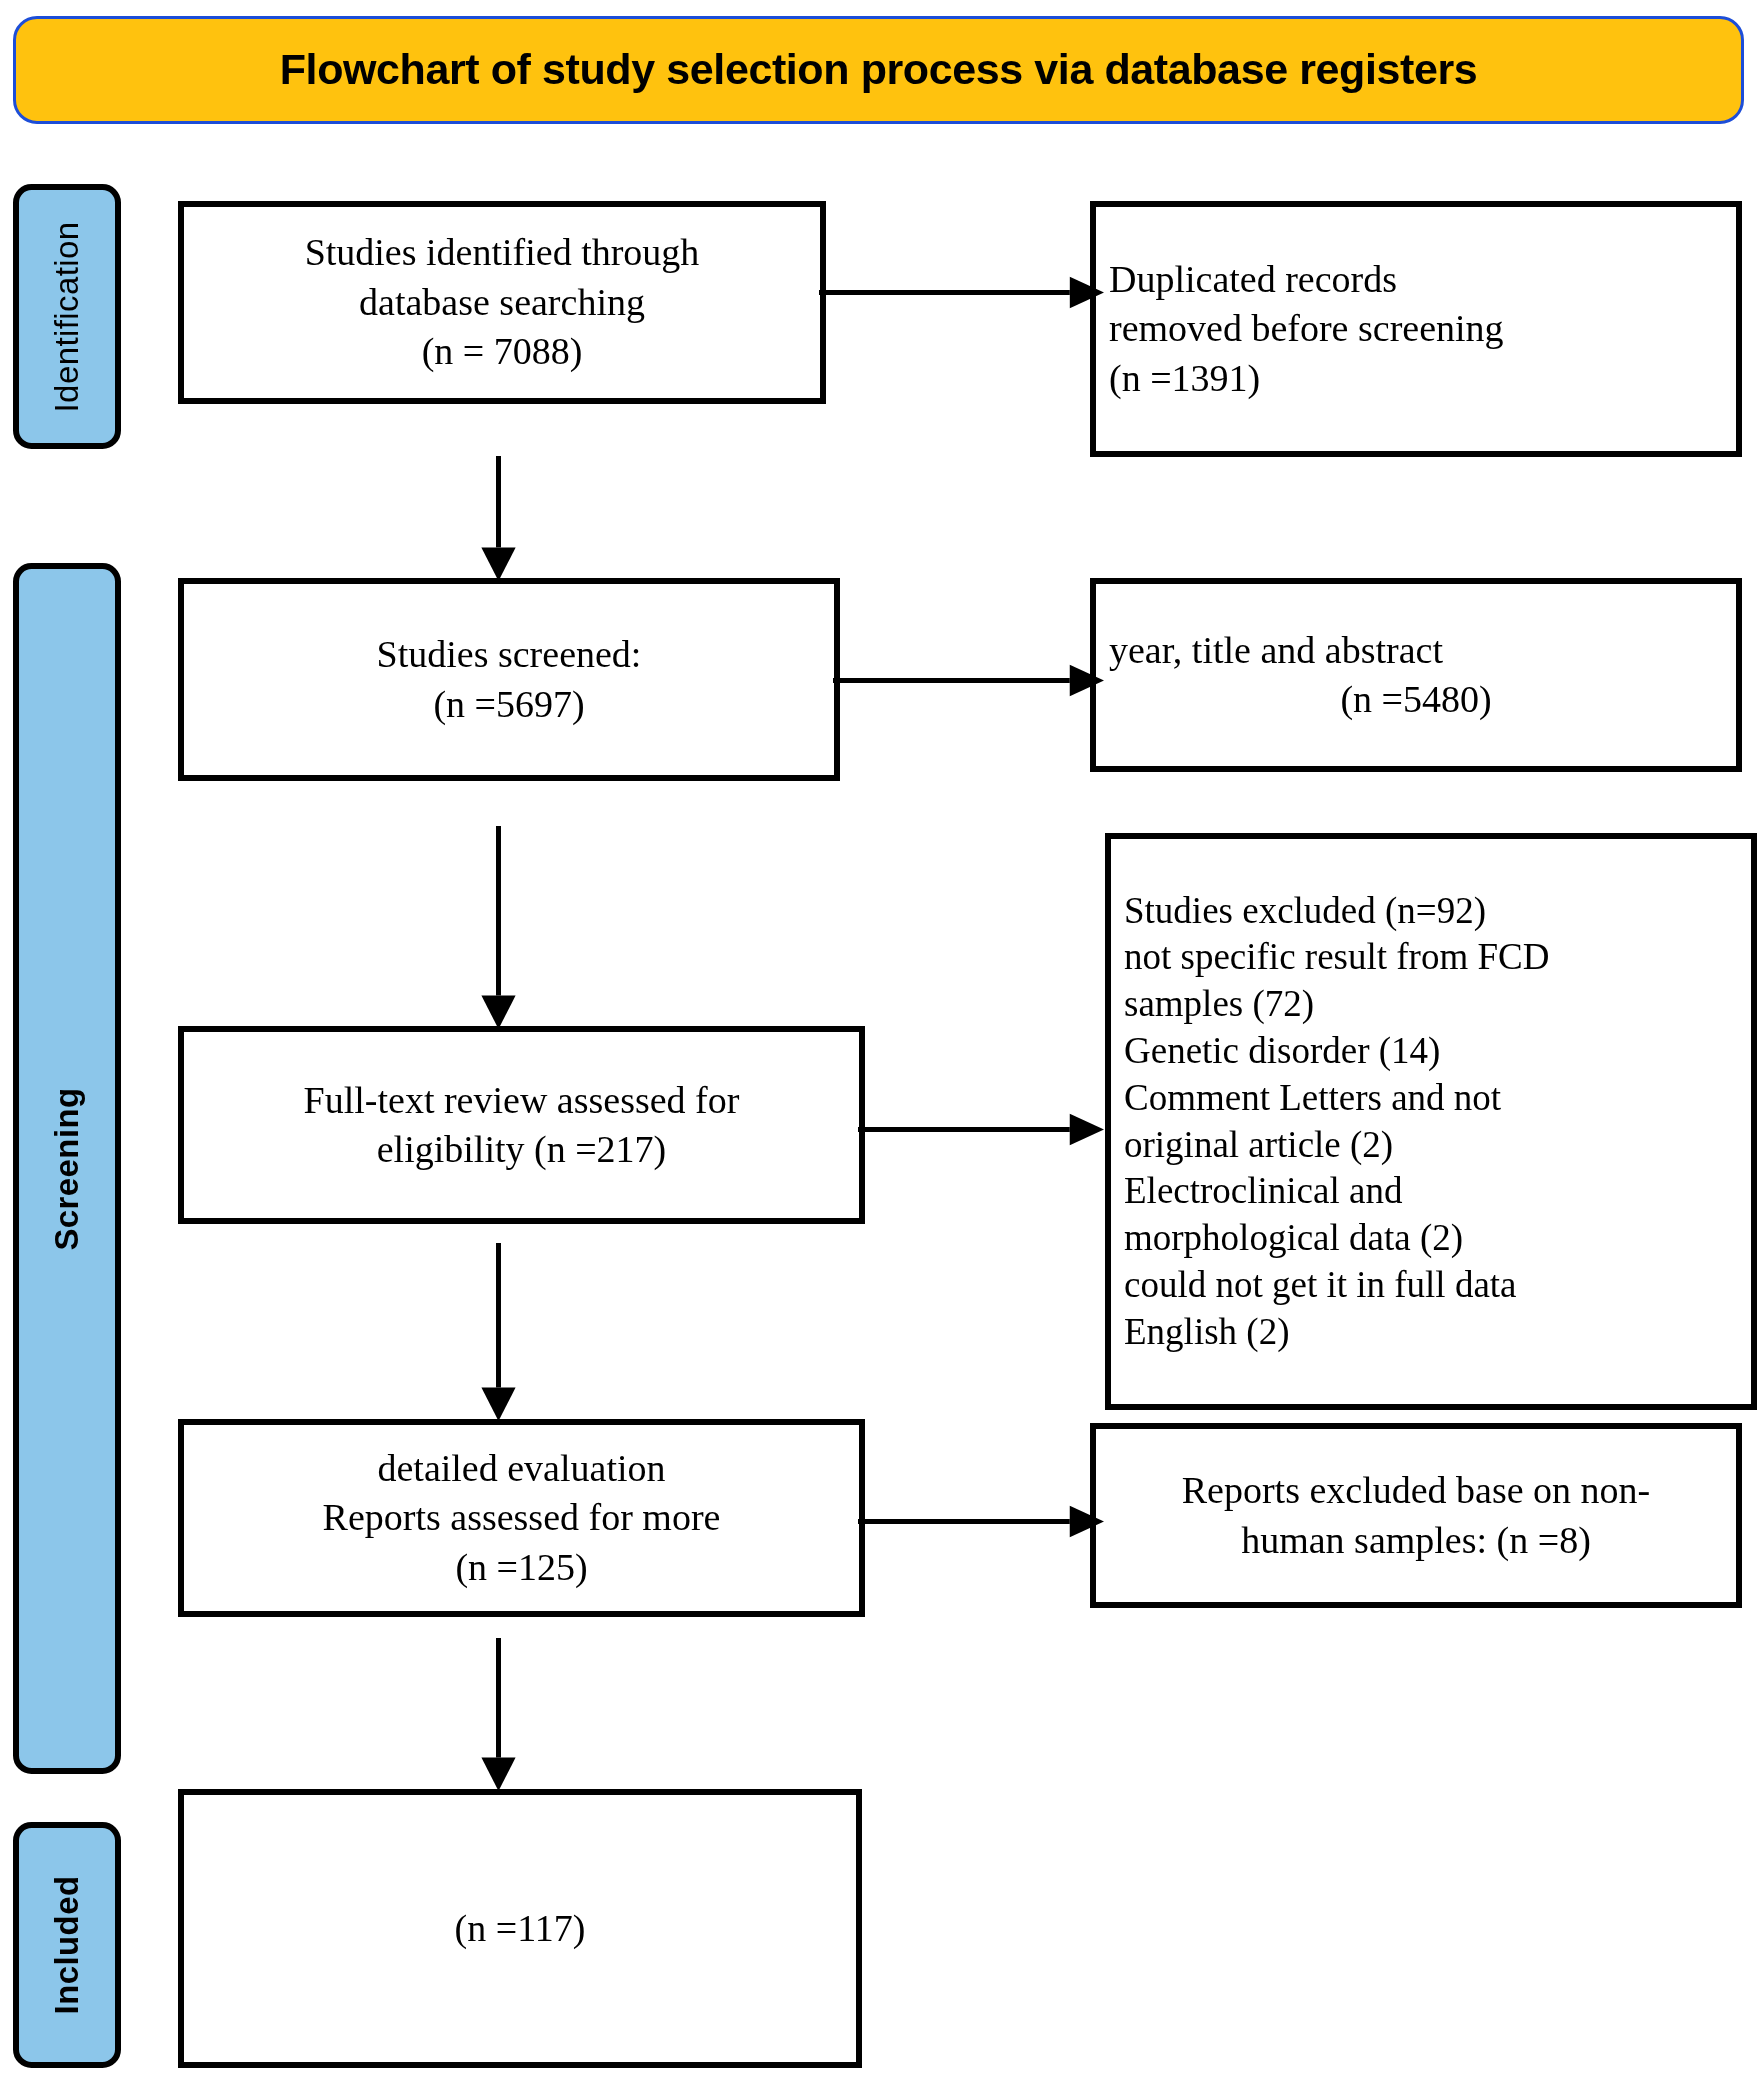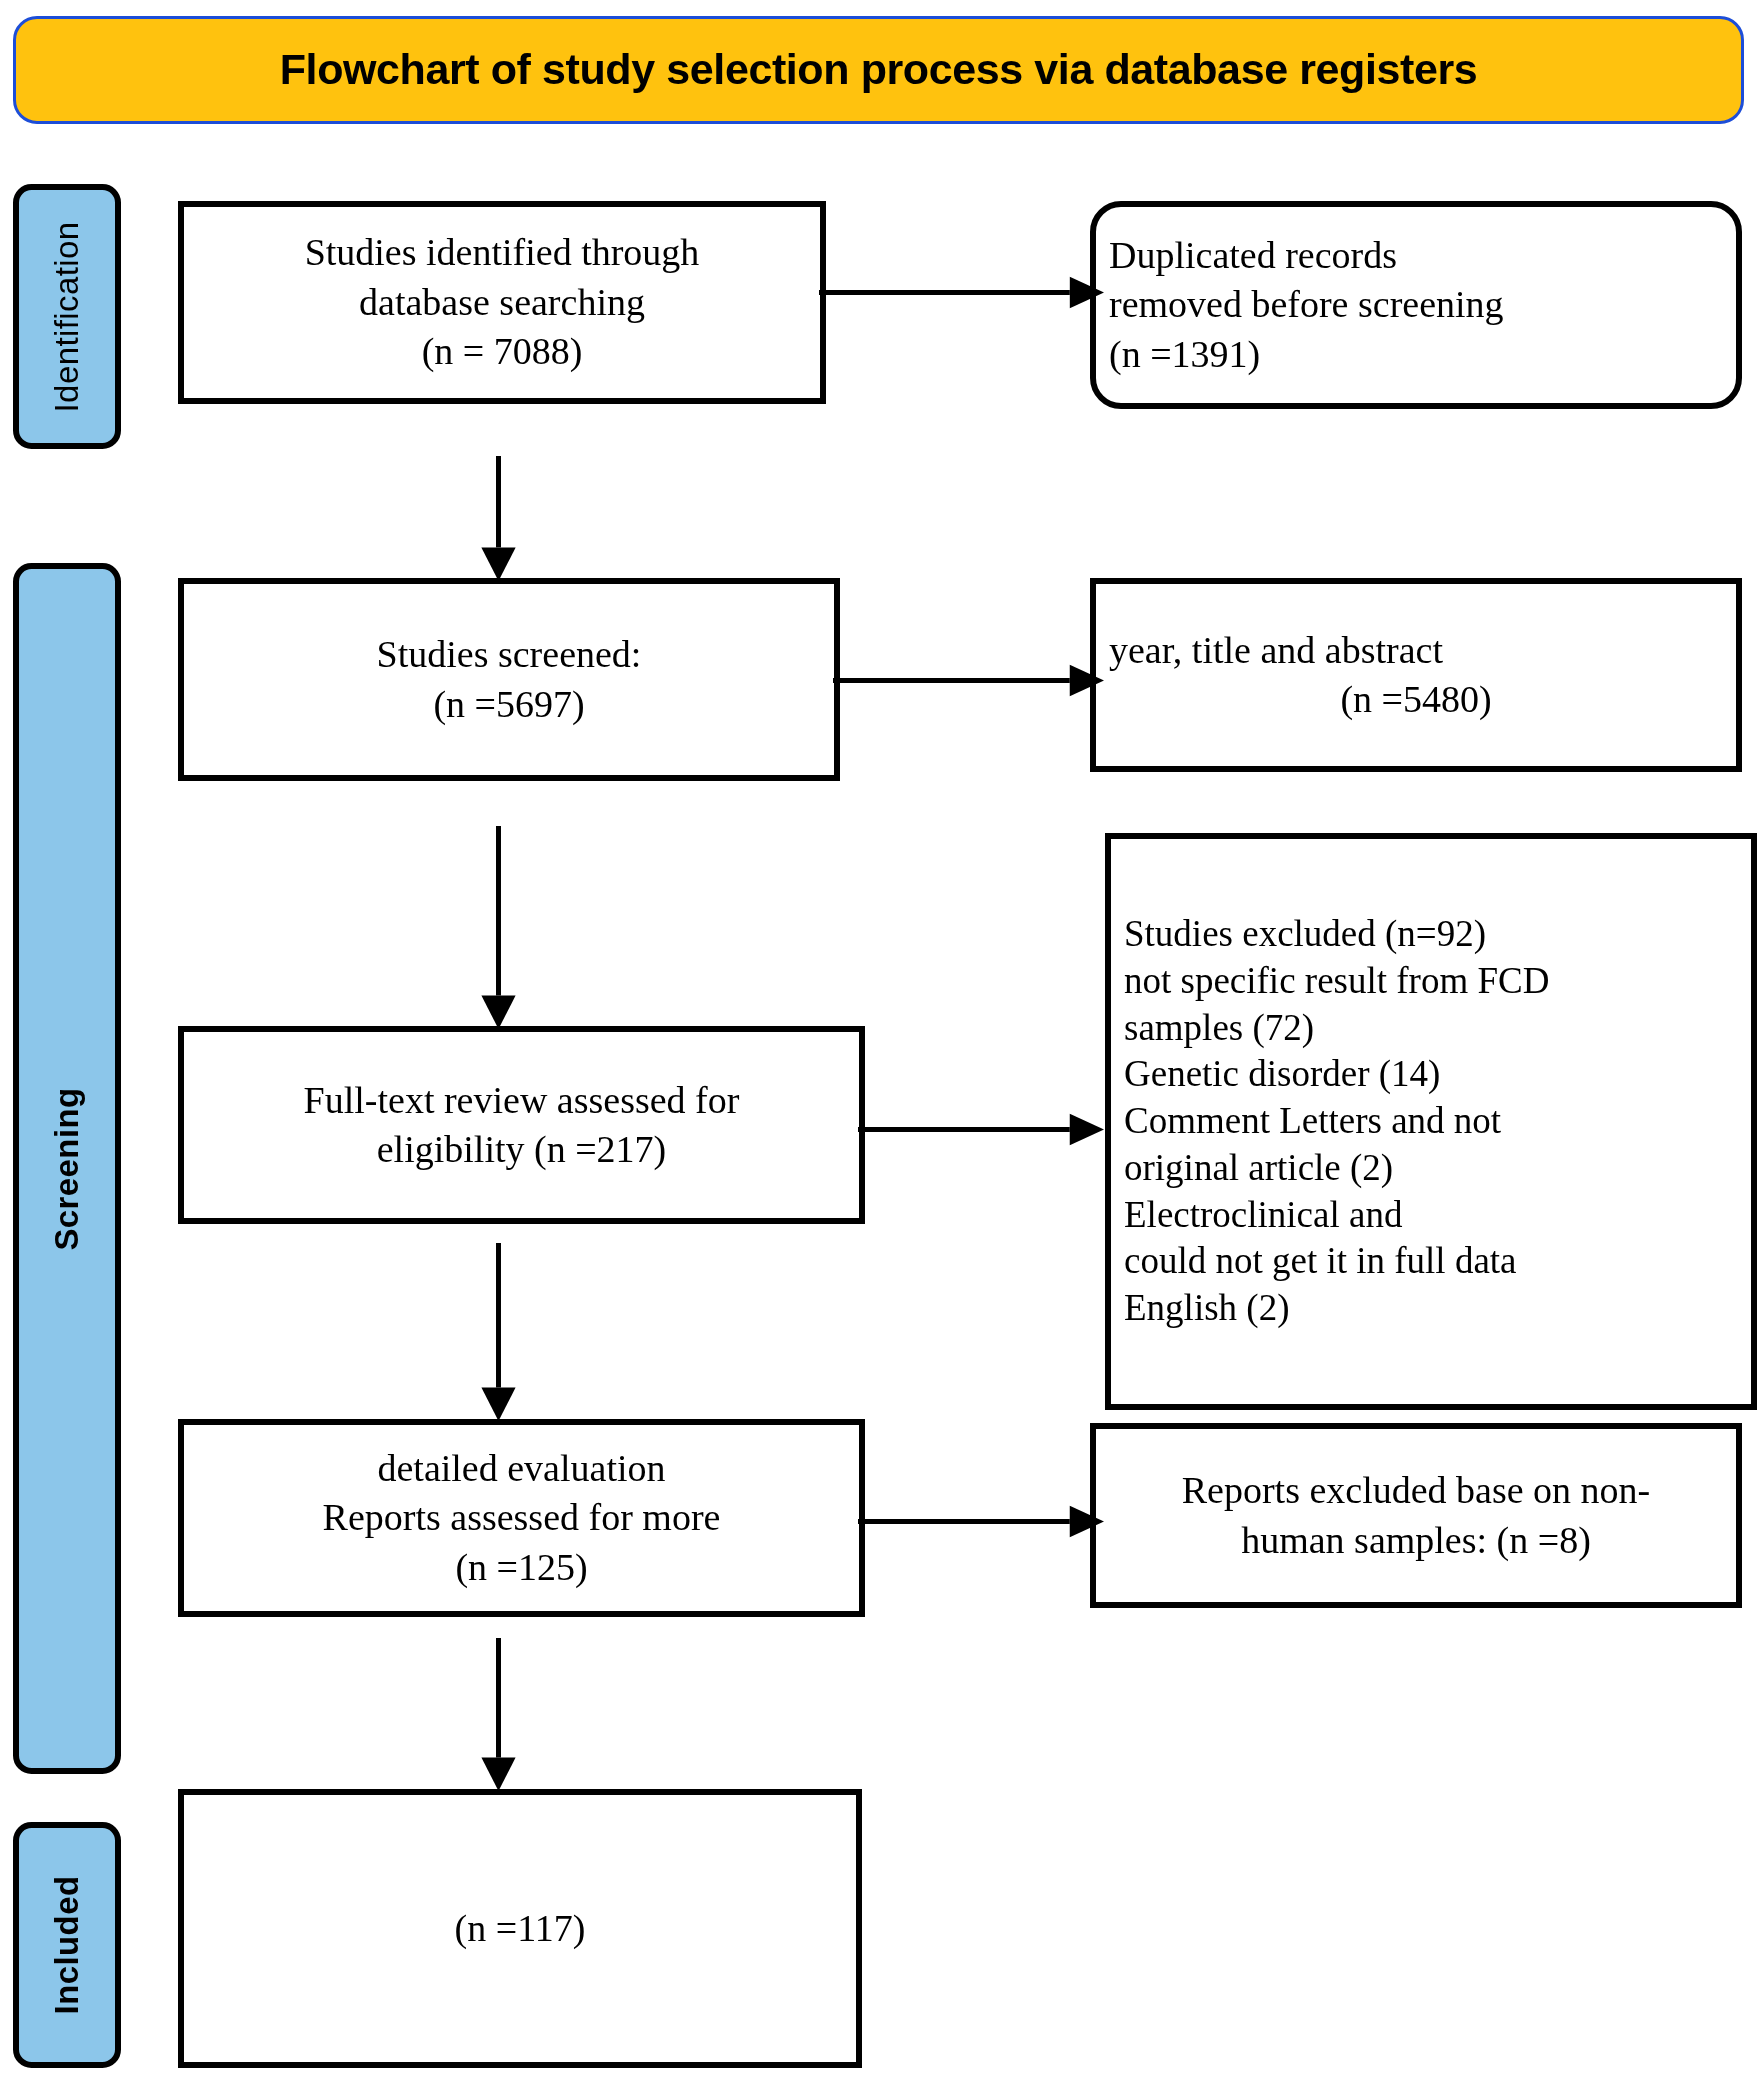--- a/index.html
+++ b/index.html
@@ -89,21 +89,21 @@
   .box.dense .line { line-height: 1.24; }
 
   
   #box-identified   { left: 178px; top: 201px;  width: 648px;  height: 203px; }
   #box-screened     { left: 178px; top: 578px;  width: 662px;  height: 203px; }
   #box-fulltext     { left: 178px; top: 1026px; width: 687px;  height: 198px; }
   #box-reports      { left: 178px; top: 1419px; width: 687px;  height: 198px; }
   #box-included     { left: 178px; top: 1789px; width: 684px;  height: 279px; }
 
   
-  #box-duplicates   { left: 1090px; top: 201px;  width: 652px; height: 208px; border-radius: 31px; }
+  #box-duplicates   { left: 1090px; top: 201px;  width: 652px; height: 256px; }
   #box-rec-excluded { left: 1090px; top: 578px;  width: 652px; height: 194px; }
   #box-std-excluded { left: 1090px; top: 833px; width: 652px; height: 577px; margin-left: 15px; }
   #box-rep-excluded { left: 1090px; top: 1423px; width: 652px; height: 185px; }
 
   #box-duplicates .line,
   #box-rec-excluded .line,
   #box-rep-excluded .line { font-size: 38px; }
   #box-std-excluded .line { font-size: 37px; line-height: 1.265; }
 
   
@@ -167,20 +167,21 @@
   </div>
 
   <div class="box left dense" id="box-std-excluded">
     <div class="line">Studies excluded (n=92)</div>
     <div class="line">not specific result from FCD</div>
     <div class="line">samples (72)</div>
     <div class="line">Genetic disorder (14)</div>
     <div class="line">Comment Letters and not</div>
     <div class="line">original article (2)</div>
     <div class="line">Electroclinical and</div>
+    <div class="line">morphological data (2)</div>
     <div class="line">could not get it in full data</div>
     <div class="line">English (2)</div>
   </div>
 
   <div class="box center" id="box-reports">
     <div class="line">detailed evaluation</div>
     <div class="line">Reports assessed for more</div>
     <div class="line">(n =125)</div>
   </div>
 

